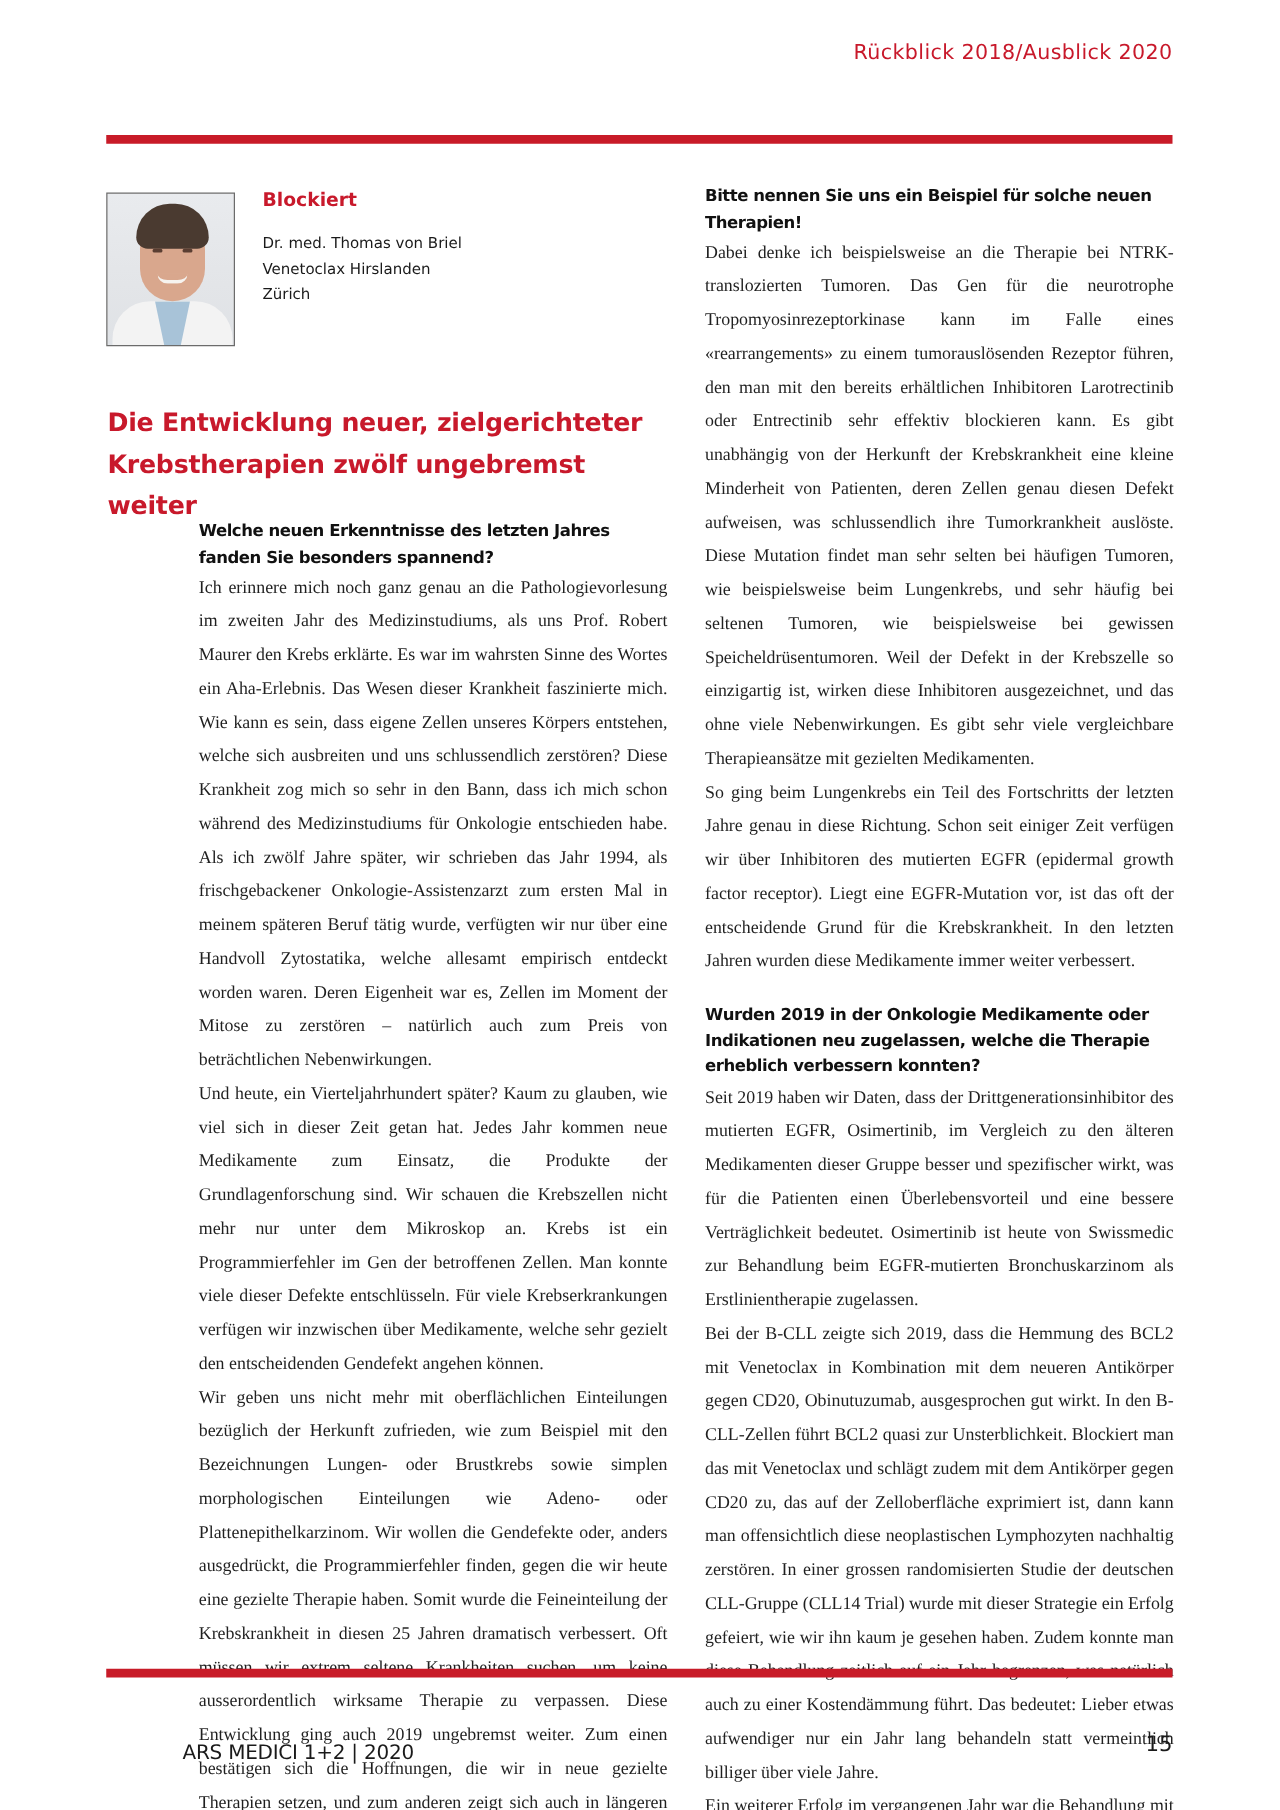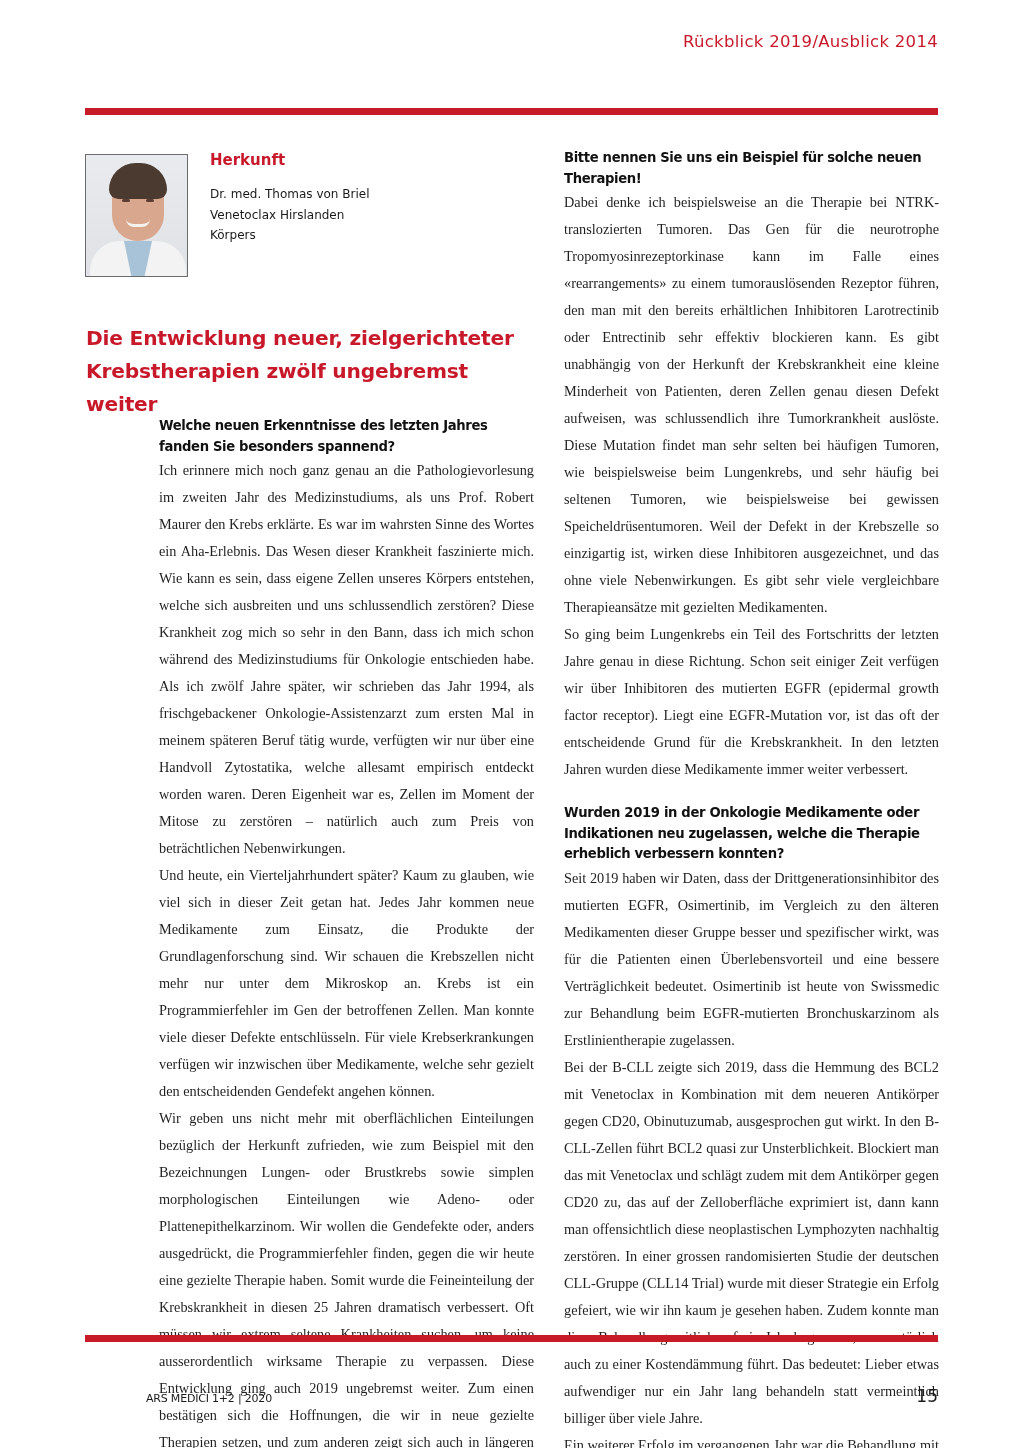--- a/index.html
+++ b/index.html
@@ -70,48 +70,48 @@
     line-height: 20.5px; color: #111; letter-spacing: -0.35px;
   }
   .p {
     font-size: 14.3px; line-height: 27px; text-align: justify; hyphens: manual;
     color: #1f1f1f;
   }
   .gap { height: 20px; }
 
   .footer-left {
     position: absolute; left: 146px; top: 1392px;
-    font-family: "DejaVu Sans", sans-serif; font-size: 11px; color: #1a1a1a; letter-spacing: -0.2px;
+    font-family: "DejaVu Sans", sans-serif; font-size: 16px; color: #1a1a1a; letter-spacing: -0.2px;
   }
   .footer-right {
     position: absolute; right: 86px; top: 1386px;
     font-family: "DejaVu Sans", sans-serif; font-size: 17px; color: #1a1a1a;
   }
 </style>
 </head>
 <body>
 
-<div class="running-head">Rückblick 2019/Ausblick 2014</div>
+<div class="running-head">Rückblick 2018/Ausblick 2020</div>
 <div class="rule top"></div>
 
 <div class="photo">
   <div class="coat"></div>
   <div class="shirt"></div>
   <div class="face"></div>
   <div class="hair"></div>
   <div class="eye l"></div>
   <div class="eye r"></div>
   <div class="smile"></div>
 </div>
 
-<div class="section-label">Herkunft</div>
+<div class="section-label">Blockiert</div>
 <div class="author">
   <div>Dr. med. Thomas von Briel</div>
   <div>Venetoclax Hirslanden</div>
-  <div>Körpers</div>
+  <div>Zürich</div>
 </div>
 
 <h1 class="headline">
   <div>Die Entwicklung neuer, zielgerichteter</div>
   <div>Krebstherapien zwölf ungebremst weiter</div>
 </h1>
 
 <div class="col left">
   <div class="q">Welche neuen Erkenntnisse des letzten Jahres fanden Sie besonders spannend?</div>
   <p class="p">Ich erinnere mich noch ganz genau an die Pathologievorlesung im zweiten Jahr des Medizinstudiums, als uns Prof. Robert Maurer den Krebs erklärte. Es war im wahrsten Sinne des Wortes ein Aha-Erlebnis. Das Wesen dieser Krankheit faszinierte mich. Wie kann es sein, dass eigene Zellen unseres Körpers entstehen, welche sich ausbreiten und uns schlussendlich zerstören? Diese Krankheit zog mich so sehr in den Bann, dass ich mich schon während des Medizinstudiums für Onkologie entschieden habe. Als ich zwölf Jahre später, wir schrieben das Jahr 1994, als frischgebackener Onkologie-Assistenzarzt zum ersten Mal in meinem späteren Beruf tätig wurde, verfügten wir nur über eine Handvoll Zytostatika, welche allesamt empirisch entdeckt worden waren. Deren Eigenheit war es, Zellen im Moment der Mitose zu zerstören – natürlich auch zum Preis von beträchtlichen Nebenwirkungen.</p>

